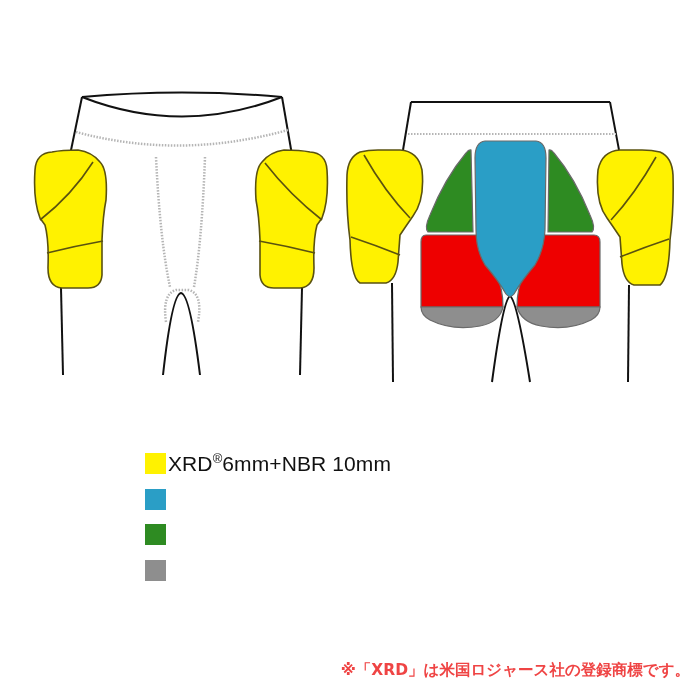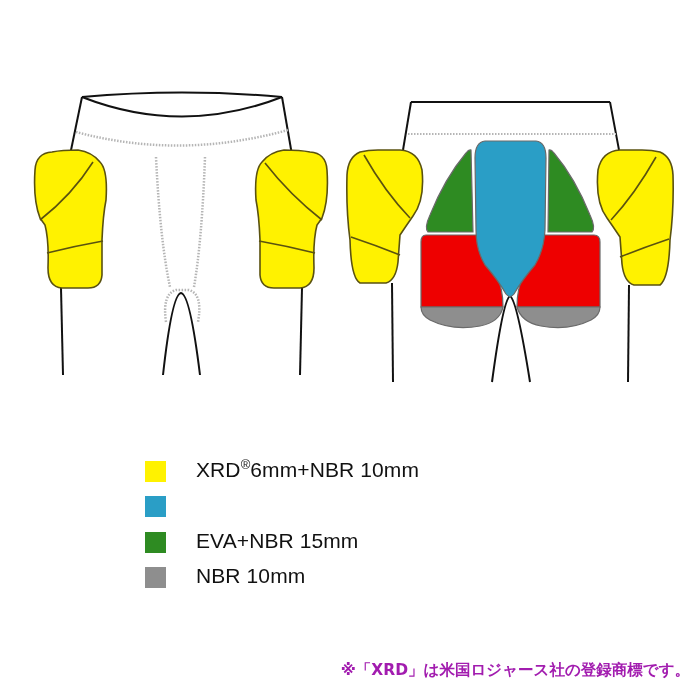--- a/index.html
+++ b/index.html
@@ -1,25 +1,25 @@
 <!DOCTYPE html>
 <html><head>
   <meta charset="utf-8">
   <style>
     html, body { margin: 0; padding: 0; background: #ffffff; }
     body { width: 700px; height: 700px; position: relative; overflow: hidden;
            font-family: "Liberation Sans", "DejaVu Sans", sans-serif; }
     #diagram { position: absolute; left: 0; top: 0; width: 700px; height: 420px; }
     .legend { position: absolute; left: 145px; top: 446px; }
-    .legend-item { display: flex; align-items: flex-end; height: 35.5px; gap: 28px; }
+    .legend-item { display: flex; align-items: center; height: 35.5px; }
     .swatch { width: 21px; height: 21px; margin-right: 2px; flex: none; }
     .legend-label { font-size: 21px; color: #111; letter-spacing: 0.1px; white-space: nowrap; }
     .legend-label sup { font-size: 13px; vertical-align: 8px; line-height: 0; }
     .footnote { position: absolute; right: 10px; top: 660px; font-size: 15.5px; font-weight: bold;
-                color: #a21caf; font-family: "DejaVu Sans", sans-serif; white-space: nowrap; text-align: right; }
+                color: #ef4444; font-family: "DejaVu Sans", sans-serif; white-space: nowrap; text-align: right; }
   </style>
 </head>
 <body>
 
 <svg id="diagram" viewBox="0 0 700 420" xmlns="http://www.w3.org/2000/svg">
 
   <g>
 
     <g fill="none" stroke="#111" stroke-width="2">
       <path d="M82,97 Q182,88 282,97"></path>
@@ -90,21 +90,19 @@
 <div class="legend">
   <div class="legend-item">
     <span class="swatch" style="background:#fff200"></span>
     <span class="legend-label"><span>XRD</span><sup>®</sup><span>6mm+NBR 10mm</span></span>
   </div>
   <div class="legend-item">
     <span class="swatch" style="background:#2a9ec6"></span>
   </div>
   <div class="legend-item">
     <span class="swatch" style="background:#2e8b22"></span>
-    <span class="legend-label"><span>EVA+NBR 15mm</span></span>
   </div>
   <div class="legend-item">
     <span class="swatch" style="background:#8e8e8e"></span>
-    <span class="legend-label"><span>NBR 10mm</span></span>
   </div>
 </div>
 
 <div class="footnote">※「XRD」は米国ロジャース社の登録商標です。</div>
 
 </body></html>

